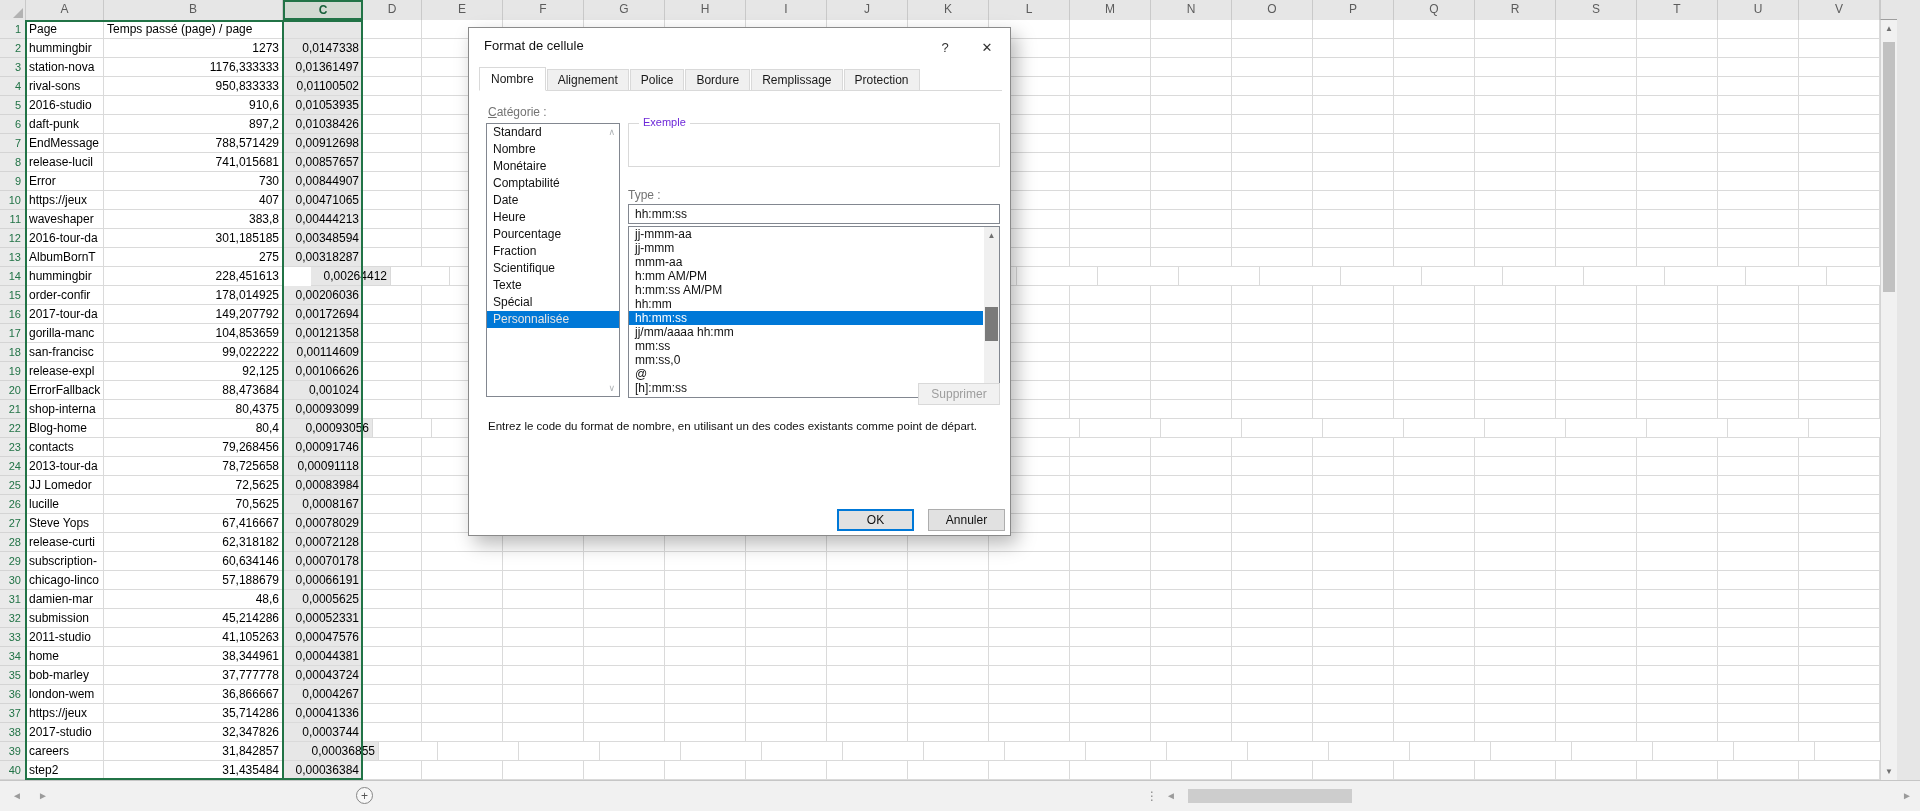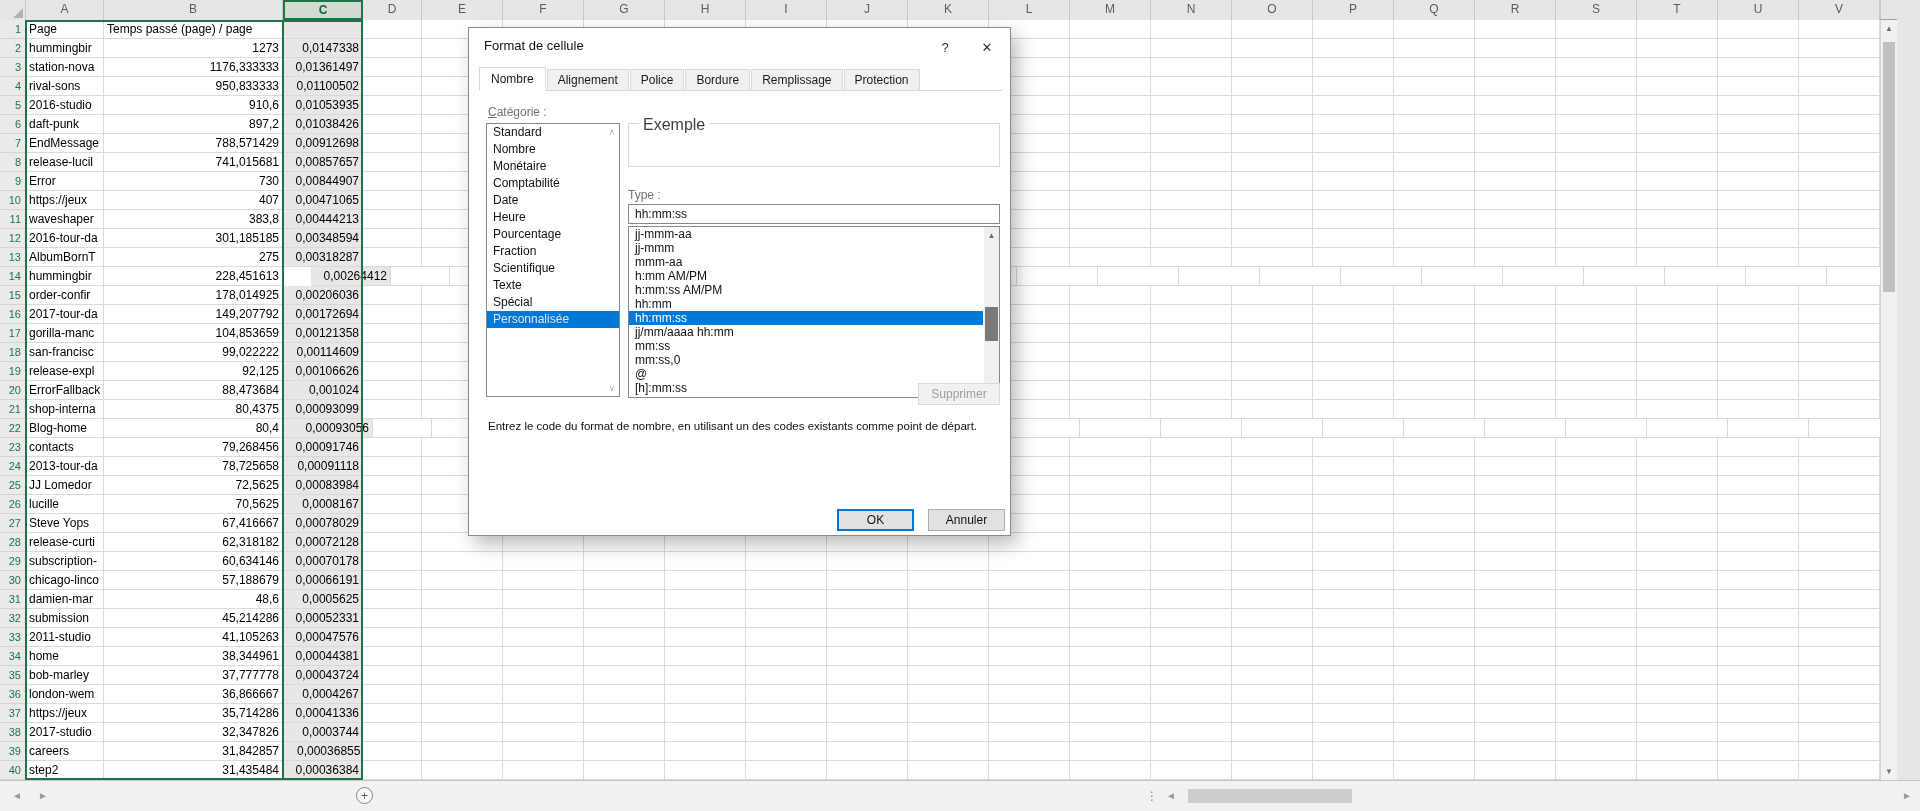--- a/index.html
+++ b/index.html
@@ -73,21 +73,21 @@
   #cat-label{left:19px;top:77px;}
   #cat-label u, #type-label u{text-decoration:underline;}
   #cat-list{position:absolute;left:17px;top:95px;width:134px;height:274px;border:1px solid #828790;
     box-sizing:border-box;overflow:hidden;}
   .lb-item{font-size:12px;line-height:17px;padding-left:6px;color:#111;white-space:nowrap;}
   .lb-item.selected{background:#0078d7;color:#e5e5e5;}
   .chev{position:absolute;right:3px;font-size:9px;color:#aeb2b5;line-height:10px;}
   #chev-up{top:99px;right:395px;}
   #chev-dn{top:355px;right:395px;}
   #example-box{position:absolute;left:159px;top:95px;width:372px;height:44px;border:1px solid #d9d9d9;box-sizing:border-box;}
-  #example-label{position:absolute;left:10px;top:-8px;background:#fff;padding:0 4px;font-size:16px;color:#404040;}
+  #example-label{position:absolute;left:10px;top:-8px;background:#fff;padding:0 4px;font-size:11px;color:#6d28d9;}
   #type-label{left:159px;top:160px;}
   #type-input{position:absolute;left:159px;top:176px;width:372px;height:20px;border:1px solid #828790;
     box-sizing:border-box;font-size:12px;font-family:inherit;padding:0 0 0 6px;color:#111;background:#fff;}
   #fmt-list{position:absolute;left:159px;top:198px;width:372px;height:172px;border:1px solid #828790;
     box-sizing:border-box;overflow:hidden;background:#fff;}
   .fmt-item{font-size:12px;line-height:14px;padding-left:6px;color:#111;white-space:nowrap;margin-right:16px;}
   .fmt-item.selected{background:#0078d7;color:#fff;}
   #fmt-scroll{position:absolute;left:355px;top:0px;width:15px;height:170px;background:#f0f0f0;}
   #fmt-thumb{position:absolute;left:1px;top:80px;width:13px;height:34px;background:#7a7a7a;}
   #fmt-up{top:0;left:0;width:15px;}
@@ -1082,21 +1082,21 @@
           <div class="cell" style="width: 81px;"></div>
           <div class="cell" style="width: 81px;"></div>
           <div class="cell" style="width: 81px;"></div>
           <div class="cell" style="width: 81px;"></div>
           <div class="cell" style="width: 81px;"></div>
         </div>
         <div class="row">
           <div class="gut">39</div>
           <div class="cell a" style="width: 78px;">careers</div>
           <div class="cell num" style="width: 179px;">31,842857</div>
-          <div class="cell num selc" style="width: 80px; padding-left: 14px;">0,00036855</div>
+          <div class="cell num selc" style="width: 96px; padding-left: 14px;">0,00036855</div>
           <div class="cell" style="width: 59px;"></div>
           <div class="cell" style="width: 81px;"></div>
           <div class="cell" style="width: 81px;"></div>
           <div class="cell" style="width: 81px;"></div>
           <div class="cell" style="width: 81px;"></div>
           <div class="cell" style="width: 81px;"></div>
           <div class="cell" style="width: 81px;"></div>
           <div class="cell" style="width: 81px;"></div>
           <div class="cell" style="width: 81px;"></div>
           <div class="cell" style="width: 81px;"></div>

